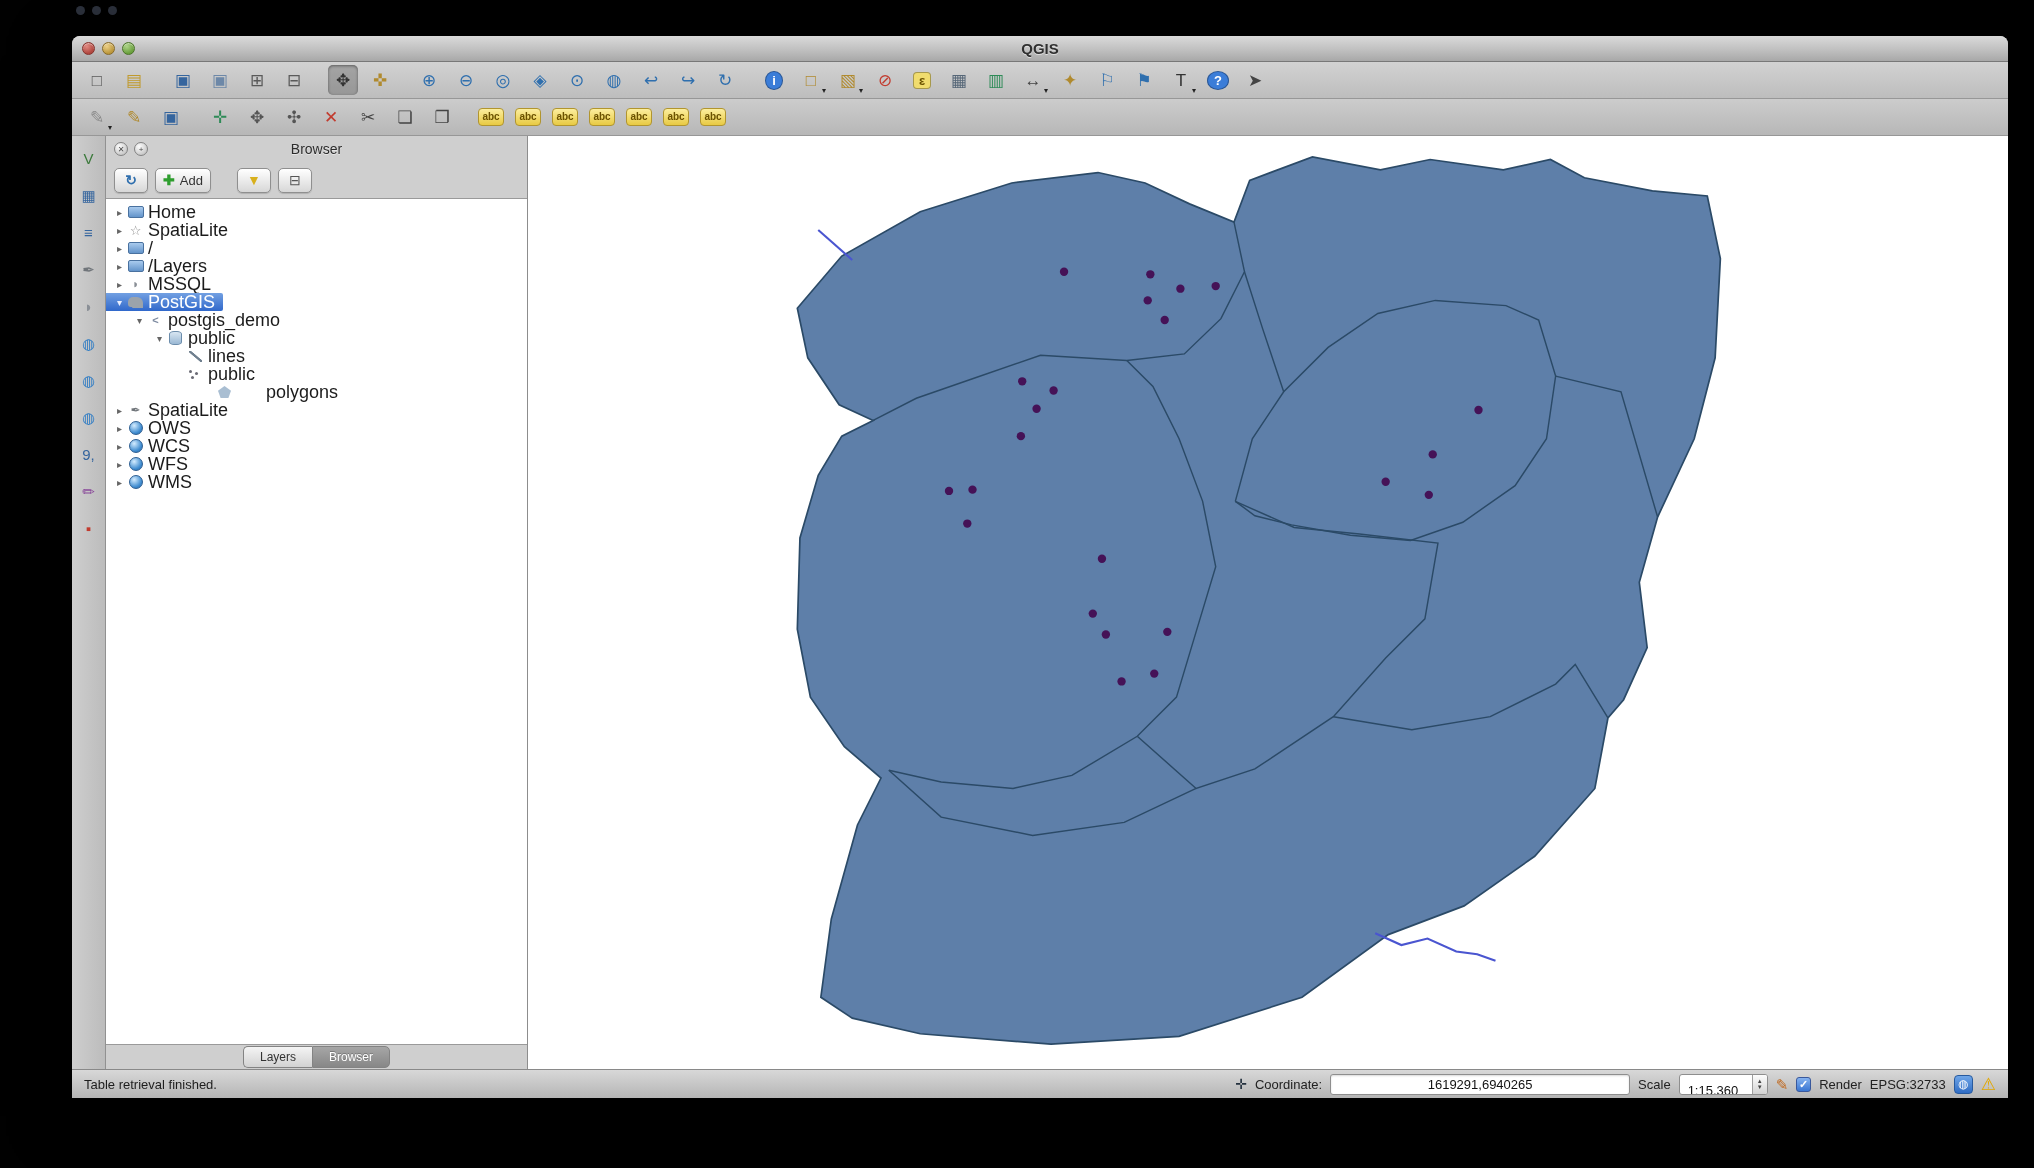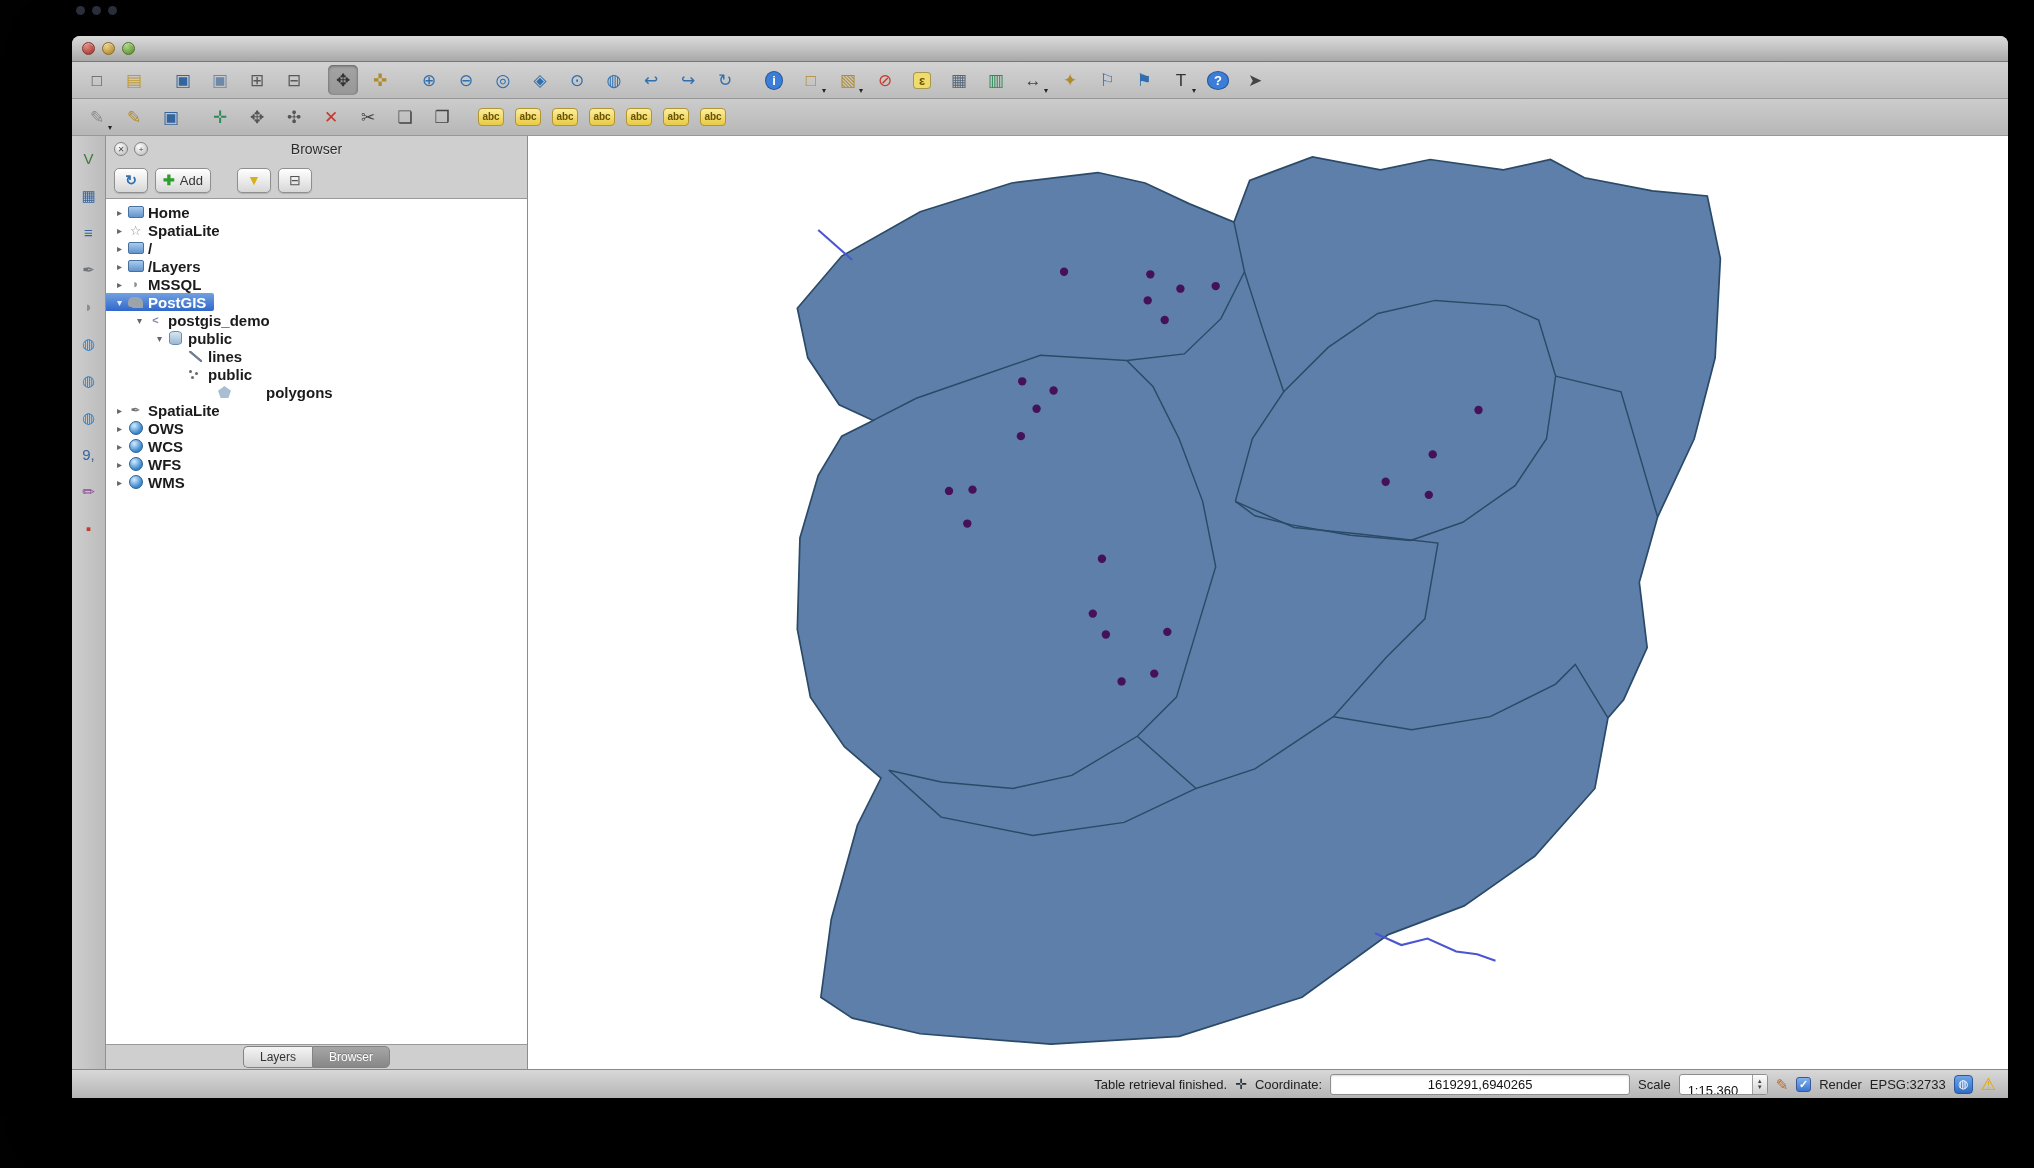--- a/index.html
+++ b/index.html
@@ -57,21 +57,21 @@
   .pbtn.filter .pglyph{color:#d8b01c;}
   .pbtn.collapse .pglyph{color:#555;}
   .pt-gap{width:12px;flex:0 0 12px;}
 
   .tree-wrap{flex:1;background:#fff;border-top:1px solid #9a9a9a;border-bottom:1px solid #9a9a9a;overflow:hidden;}
   .tree{padding-top:4px;}
   .tree-row{height:18px;display:flex;align-items:center;}
   .row-inner{display:inline-flex;align-items:center;height:18px;}
   .tree-arrow{width:15px;flex:0 0 15px;text-align:center;font-size:10px;color:#666;}
   .tree-icon{width:17px;flex:0 0 17px;height:15px;display:inline-flex;align-items:center;justify-content:center;margin-right:4px;position:relative;}
-  .tree-label{font-size:15px;color:#1b1b1b;white-space:nowrap;padding-right:8px;font-weight:bold;}
+  .tree-label{font-size:18px;color:#1b1b1b;white-space:nowrap;padding-right:8px;}
   .tree-row.selected .row-inner{background:linear-gradient(#72a0e2,#3068cb);border-radius:0 2px 2px 0;}
   .tree-row.selected .tree-label{color:#fff;}
   .tree-row.selected .tree-arrow{color:#e8eeff;}
 
   .ti-folder::before{content:"";width:14px;height:10px;background:linear-gradient(#a9cbee,#6394ca);border:1px solid #49719f;border-radius:2px;}
   .ti-star::before{content:"☆";color:#8f8f8f;font-size:13px;}
   .ti-mssql::before{content:"◗";color:#8a8f96;font-size:12px;}
   .ti-postgis::before{content:"";width:15px;height:10px;background:#9ba3ab;border-radius:5px 6px 2px 3px;box-shadow:2px 3px 0 -2px #9ba3ab;}
   .ti-connection::before{content:"<";color:#7d8aa0;font-weight:bold;font-size:11px;}
   .ti-schema::before{content:"";width:11px;height:12px;background:linear-gradient(#d8e6f2,#9ab8d4);border:1px solid #6b8cab;border-radius:5px/3px;}
@@ -85,21 +85,21 @@
   .tab{font-size:12px;padding:3px 16px;border:1px solid #838383;background:linear-gradient(#f4f4f4,#d2d2d2);color:#333;}
   .tab.first{border-radius:5px 0 0 5px;border-right:none;}
   .tab.last{border-radius:0 5px 5px 0;}
   .tab.active{background:linear-gradient(#a6a6a6,#878787);color:#fff;text-shadow:0 -1px 0 rgba(0,0,0,.25);}
 
   .map{flex:1;background:#fff;position:relative;min-width:0;}
   .map svg{position:absolute;left:0;top:0;width:100%;height:100%;display:block;}
 
   .statusbar{height:29px;flex:0 0 29px;background:linear-gradient(#d8d8d8,#b5b5b5);border-top:1px solid #898989;
     display:flex;align-items:center;padding:0 12px;gap:8px;font-size:13px;color:#222;}
-  .msg{flex:1;text-align:right;color:#1e1e1e;}
+  .msg{flex:1;text-align:left;color:#1e1e1e;}
   .sb-icon{font-size:15px;line-height:1;}
   .sb-icon.capture{color:#23303e;font-size:14px;}
   .sb-icon.pencil{color:#c06a20;}
   .sb-icon.crs-btn{width:19px;height:19px;border-radius:4px;background:linear-gradient(#6fa6e8,#2f6cc4);color:#fff;
     display:inline-flex;align-items:center;justify-content:center;font-size:12px;border:1px solid #275a9e;}
   .sb-icon.warn{color:#e2a800;font-size:17px;}
   .coord-input{width:300px;height:21px;border:1px solid #8e8e8e;border-radius:3px;background:#fff;text-align:center;
     font-size:13px;font-family:inherit;color:#111;box-shadow:inset 0 1px 2px rgba(0,0,0,.15);}
   .scale-combo{height:21px;display:inline-flex;align-items:stretch;border:1px solid #8e8e8e;border-radius:3px;background:#fff;overflow:hidden;}
   .scale-value{display:flex;align-items:center;justify-content:flex-start;padding:16px 8px;min-width:72px;font-size:13px;color:#111;}
@@ -119,20 +119,21 @@
 <div class="bg-dot d3"></div>
 
 <div class="window">
 
   <div class="titlebar">
     <div class="traffic">
       <span class="tl red"></span>
       <span class="tl yellow"></span>
       <span class="tl green"></span>
     </div>
+    <div class="title">QGIS</div>
   </div>
 
   <div class="toolbar row1">
       <div class="tb-btn">
         <span class="glyph" style="color: rgb(90, 90, 90);">□</span>
       </div>
       <div class="tb-btn">
         <span class="glyph" style="color: rgb(192, 154, 44);">▤</span>
       </div>
       <span class="tb-sep"></span>

